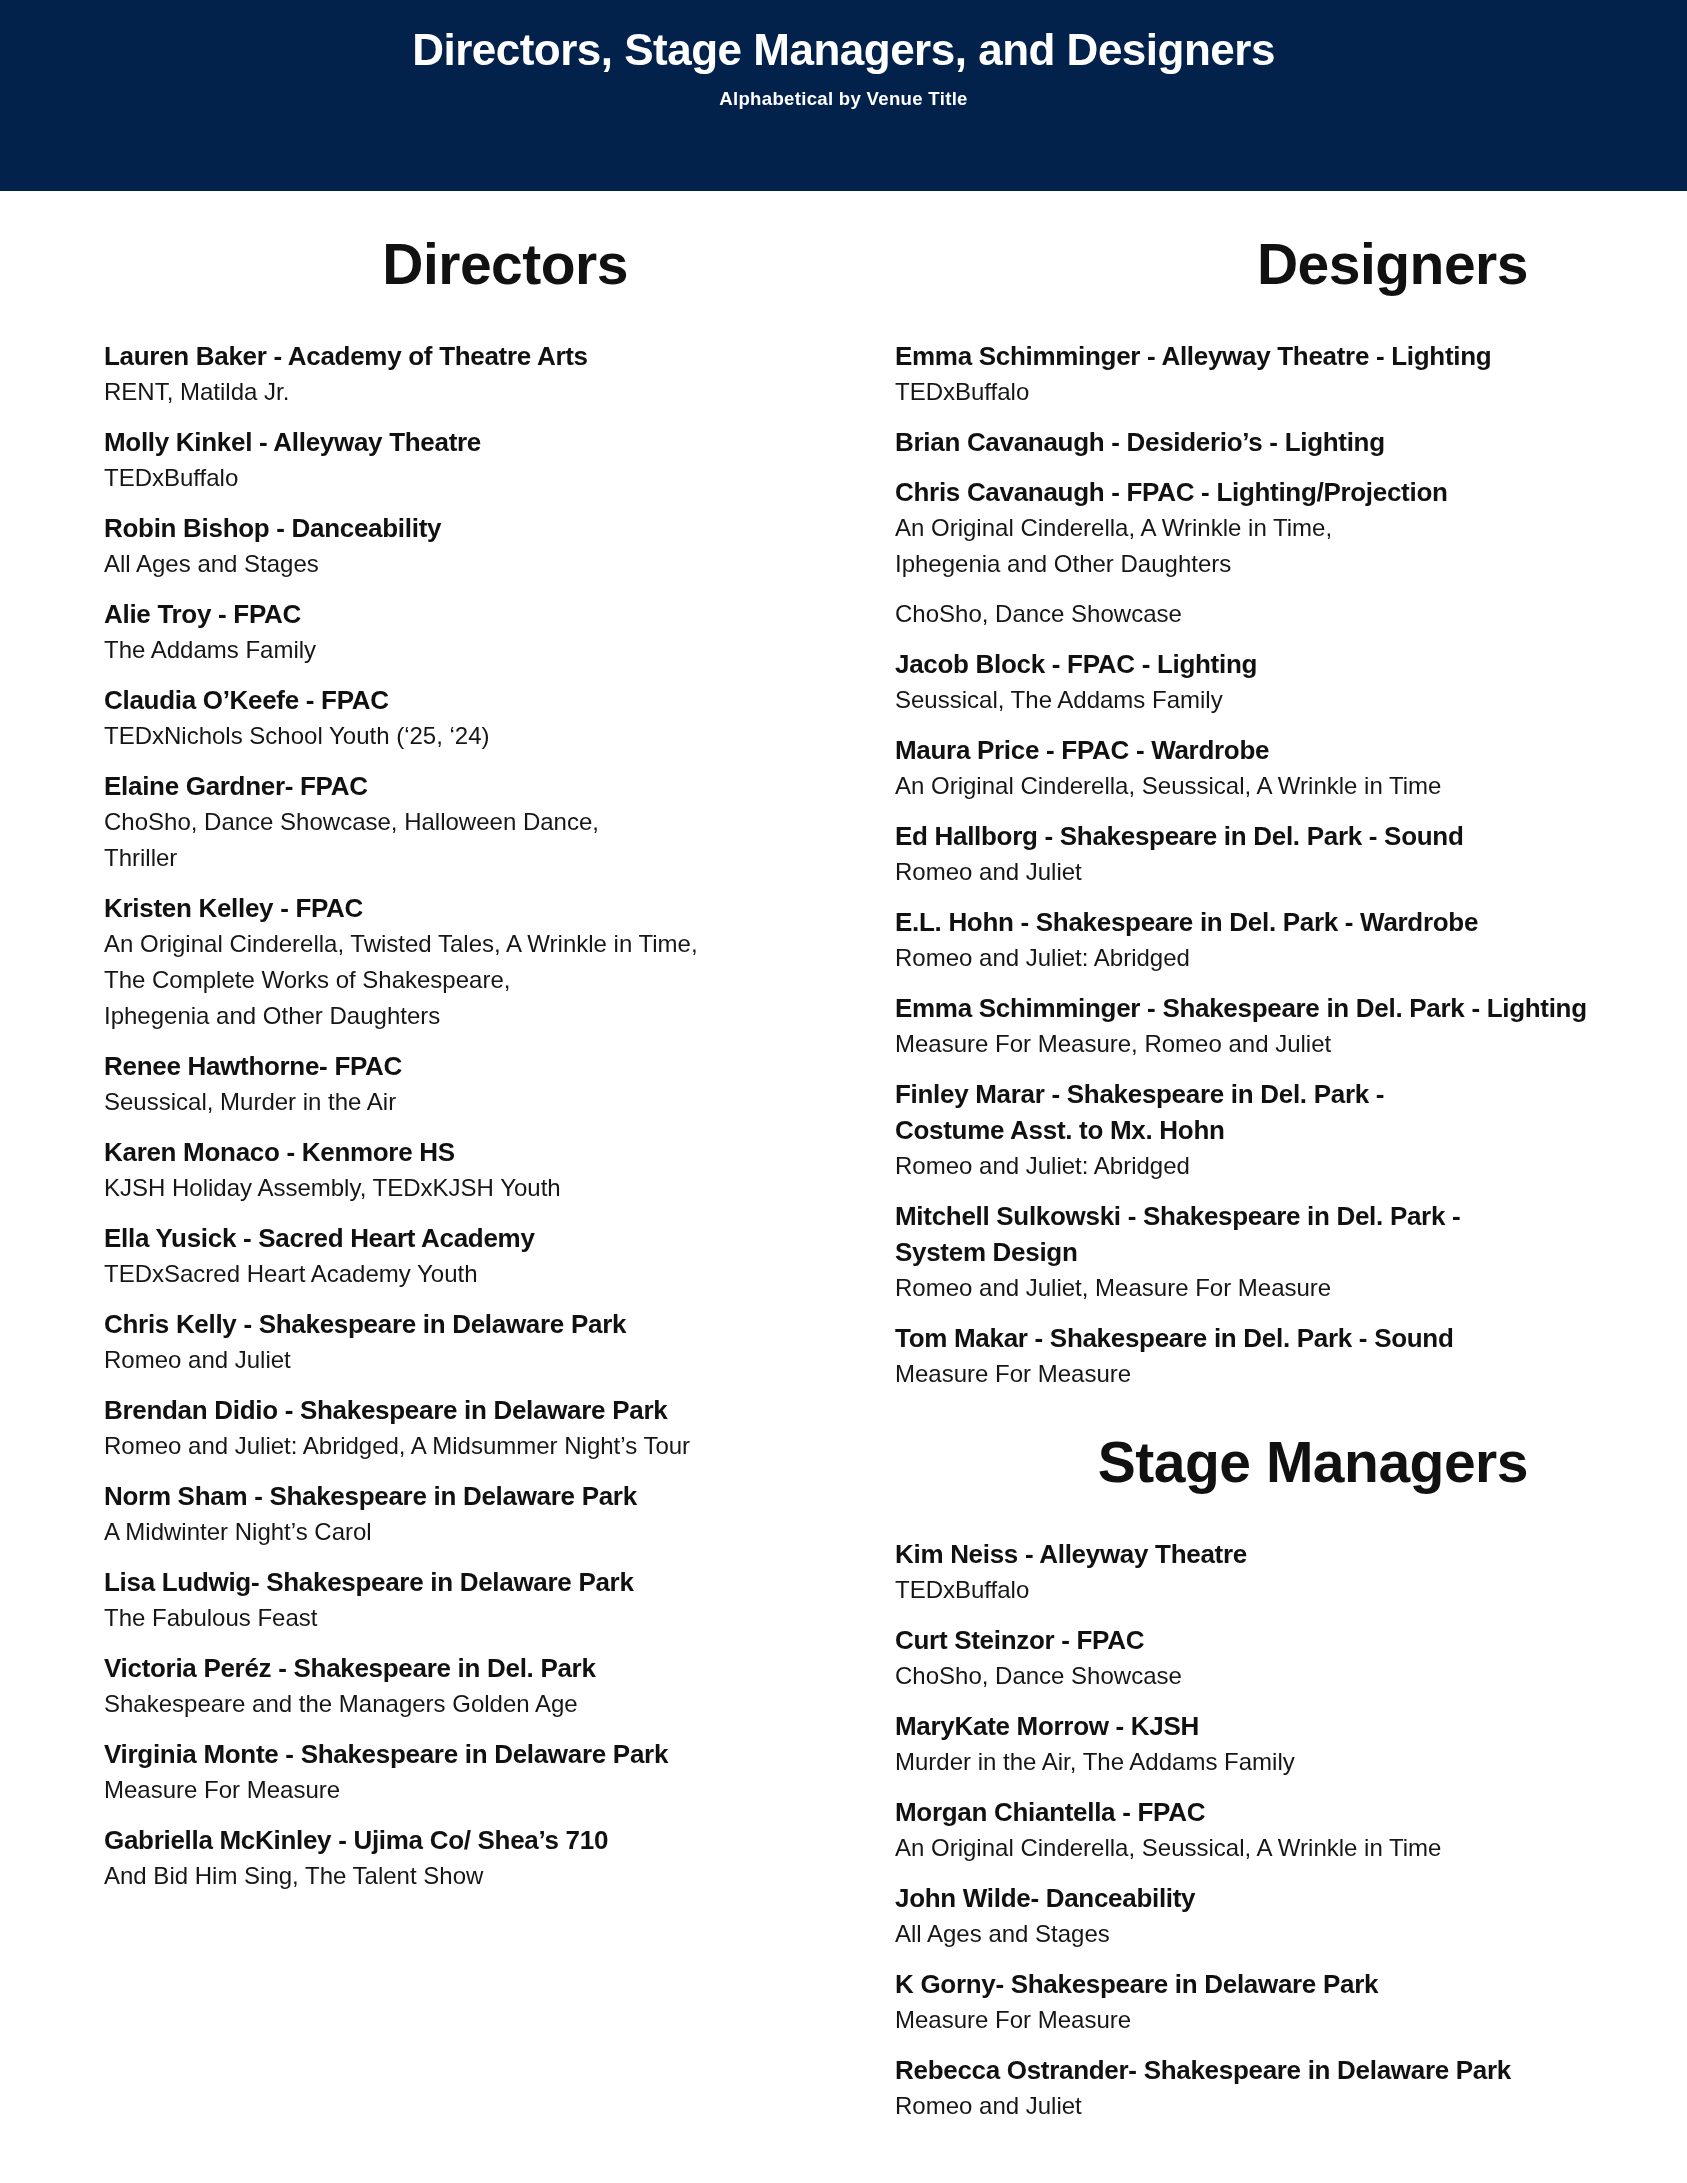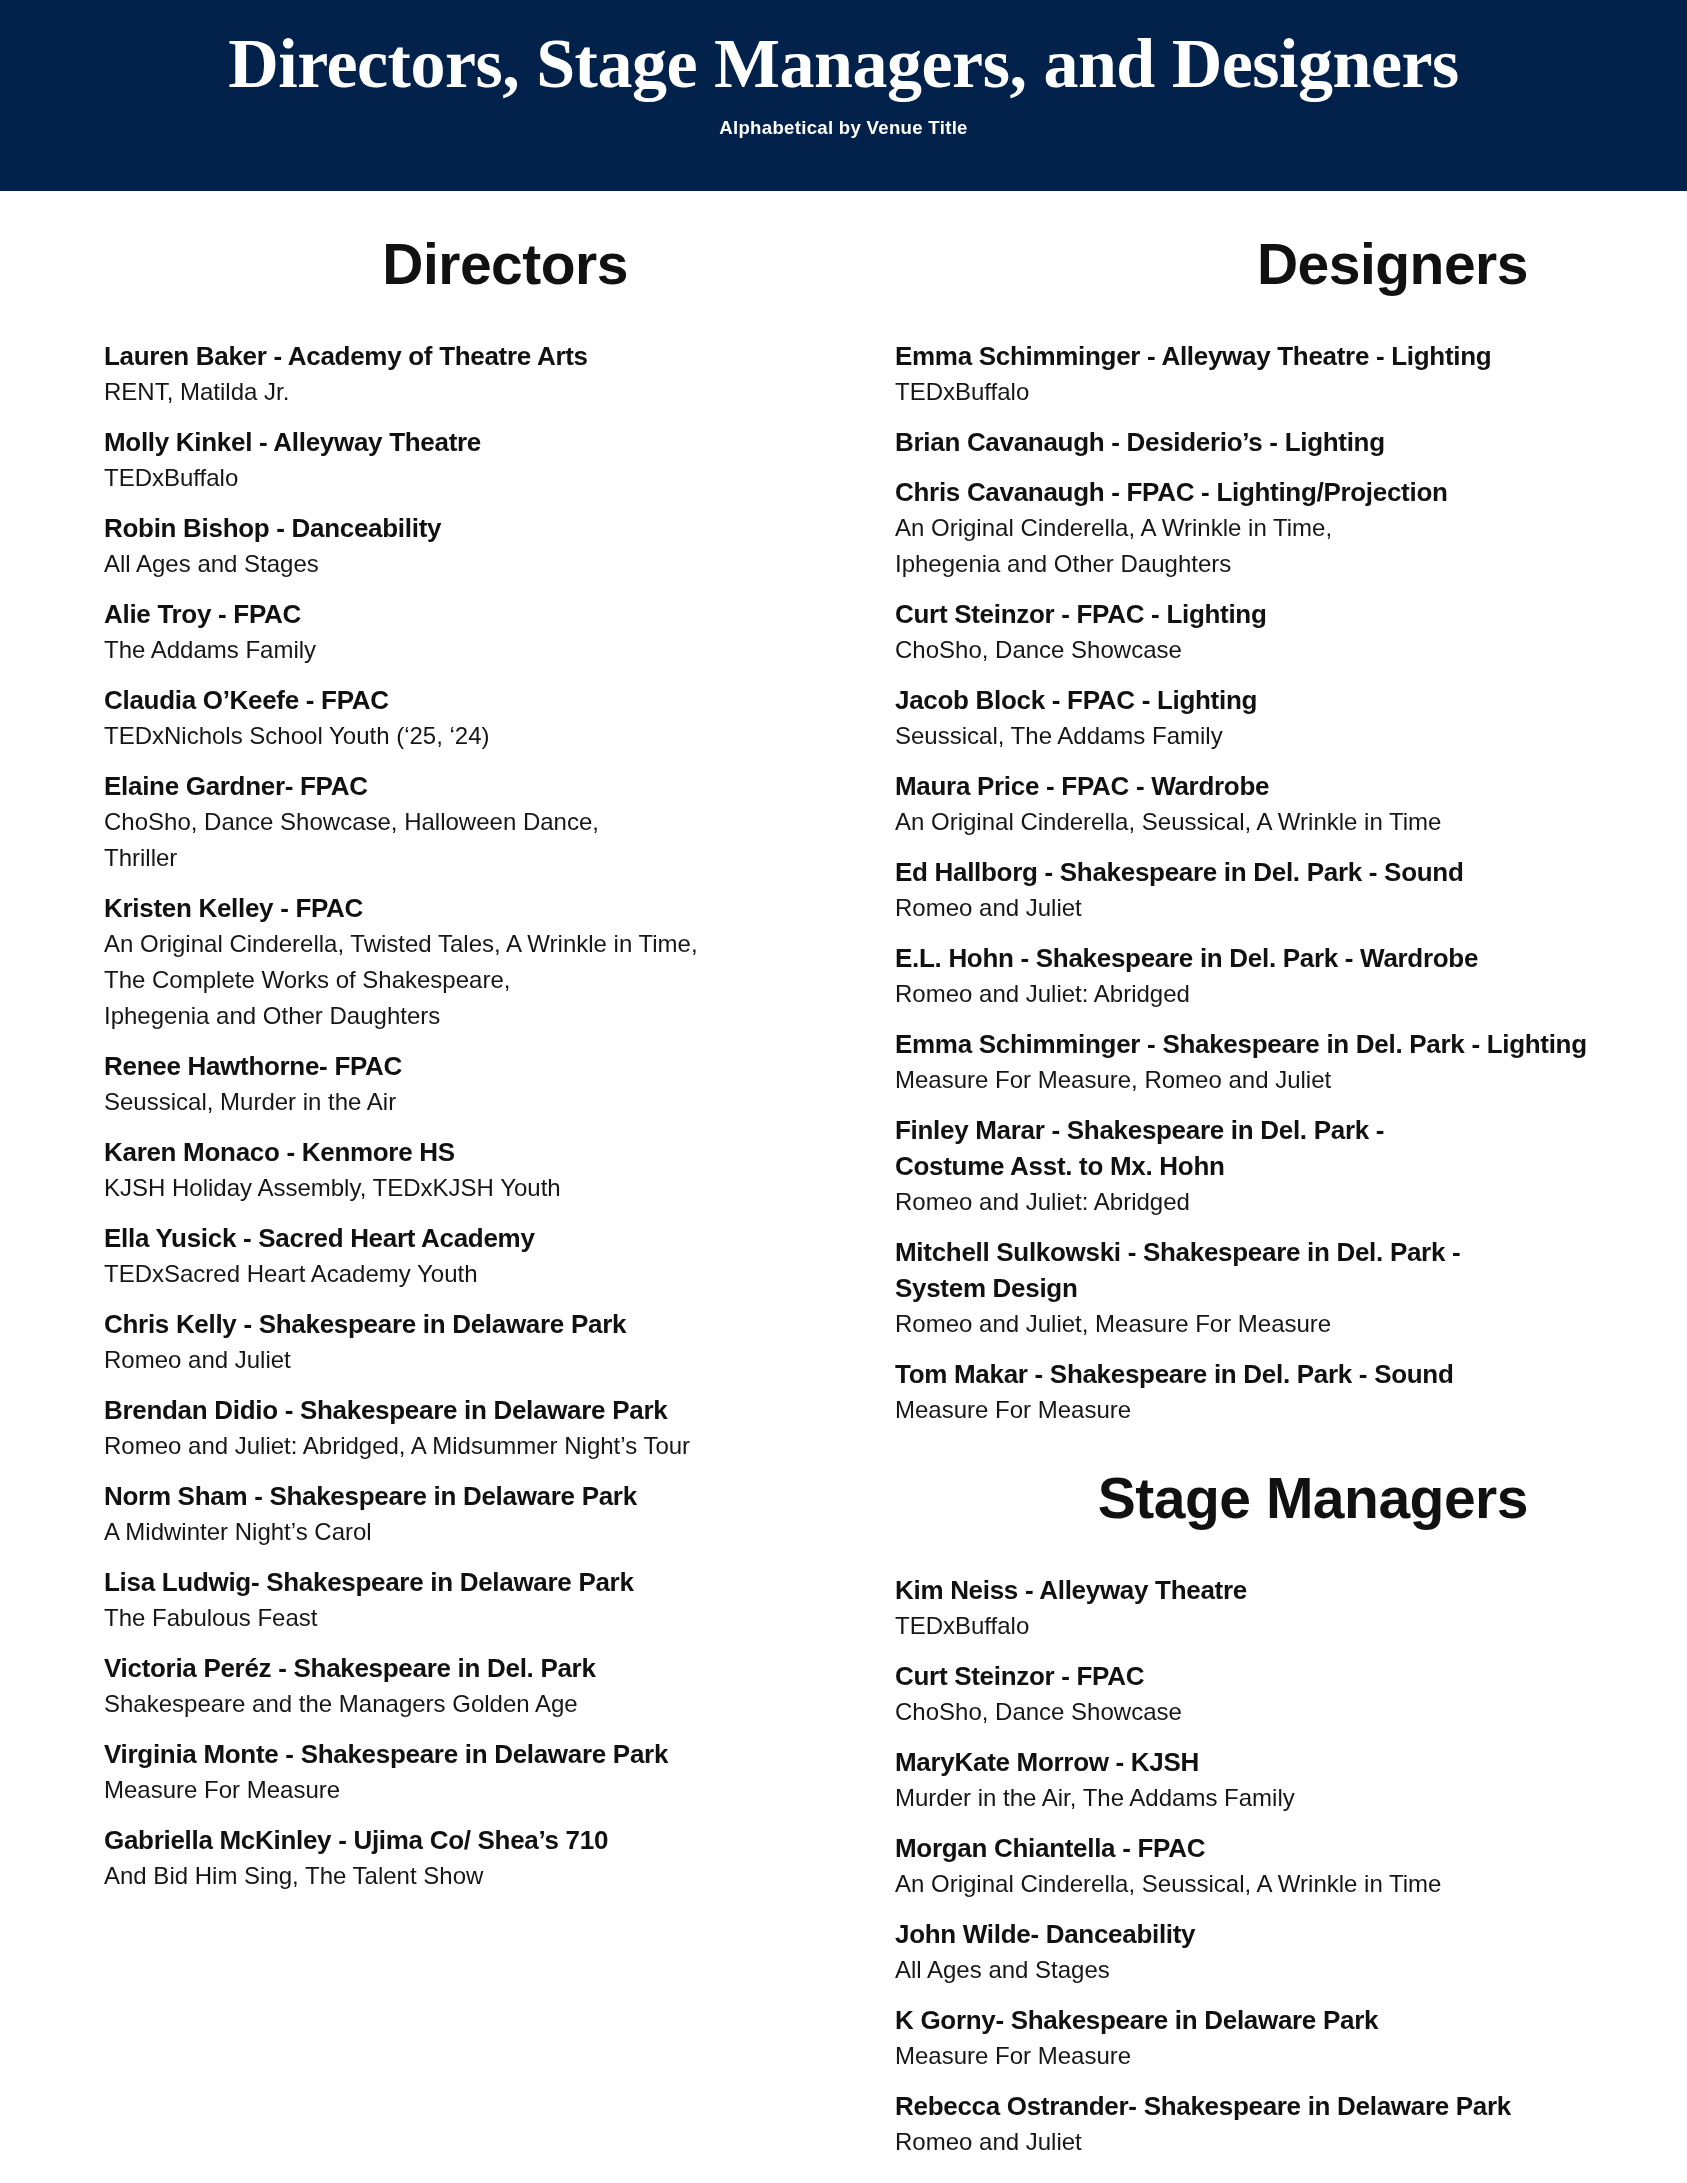--- a/index.html
+++ b/index.html
@@ -15,25 +15,24 @@
   .header {
     width: 100%;
     height: 191px;
     background: #02214B;
     color: #ffffff;
     text-align: center;
     box-sizing: border-box;
     padding-top: 25px;
   }
   .title {
-    font-size: 70px;
+    font-size: 44px;
     font-weight: 700;
     line-height: 1.12;
     letter-spacing: -0.5px;
-    font-family: Liberation Serif, serif;
   }
   .subtitle {
     font-size: 18.6px;
     font-weight: 700;
     margin-top: 14px;
     letter-spacing: 0.3px;
   }
   .col {
     position: absolute;
     top: 235px;
@@ -163,21 +162,20 @@
         </div>
         <div class="entry">
           <div class="name">Brian Cavanaugh - Desiderio’s - Lighting</div>
         </div>
         <div class="entry">
           <div class="name">Chris Cavanaugh - FPAC - Lighting/Projection</div>
           <div class="credits">An Original Cinderella, A Wrinkle in Time,
 Iphegenia and Other Daughters</div>
         </div>
         <div class="entry">
-          <div class="name">Curt Steinzor - FPAC - Lighting</div>
           <div class="credits">ChoSho, Dance Showcase</div>
         </div>
         <div class="entry">
           <div class="name">Jacob Block - FPAC - Lighting</div>
           <div class="credits">Seussical, The Addams Family</div>
         </div>
         <div class="entry">
           <div class="name">Maura Price - FPAC - Wardrobe</div>
           <div class="credits">An Original Cinderella, Seussical, A Wrinkle in Time</div>
         </div>

